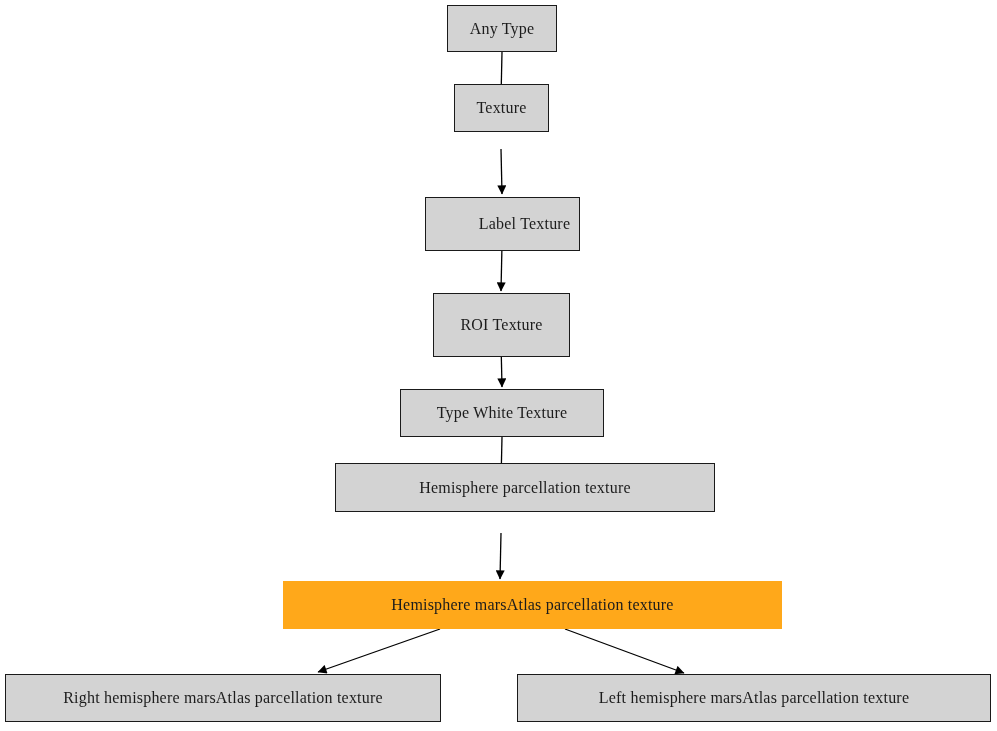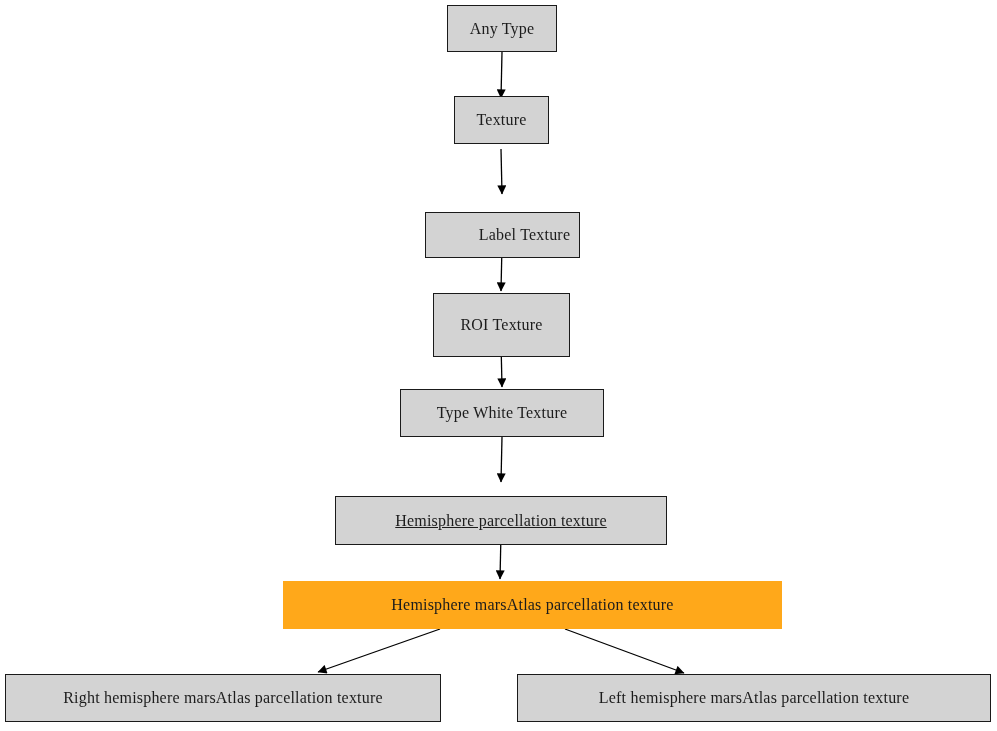--- a/index.html
+++ b/index.html
@@ -33,25 +33,25 @@
     color: #1c1c1c;
     white-space: nowrap;
     letter-spacing: 0.2px;
   }
   .node.highlight {
     background: #ffa81a;
     border: none;
   }
   
   #n-any-type   { left: 447px; top:   5px; width: 110px; height: 47px; }
-  #n-texture    { left: 454px; top: 96px; width:  95px; height: 48px; }
-  #n-label-tex  { left: 425px; top: 212px; width: 155px; height: 46px; padding-left: 44px; }
+  #n-texture    { left: 454px; top: 84px; width:  95px; height: 48px; }
+  #n-label-tex  { left: 425px; top: 197px; width: 155px; height: 54px; padding-left: 44px; }
   #n-roi-tex    { left: 433px; top: 293px; width: 137px; height: 64px; }
   #n-gyri-white { left: 400px; top: 389px; width: 204px; height: 48px; }
-  #n-hemi-parc  { left: 335px; top: 496px; width: 332px; height: 49px; text-decoration: underline; }
+  #n-hemi-parc  { left: 335px; top: 463px; width: 380px; height: 49px; }
   #n-hemi-mars  { left: 283px; top: 581px; width: 499px; height: 48px; }
   #n-right-hemi { left:   5px; top: 674px; width: 436px; height: 48px; }
   #n-left-hemi  { left: 517px; top: 674px; width: 474px; height: 48px; }
 </style>
 </head>
 <body>
 
 <div class="canvas">
 
   <svg class="edges" width="997" height="731" viewBox="0 0 997 731">

